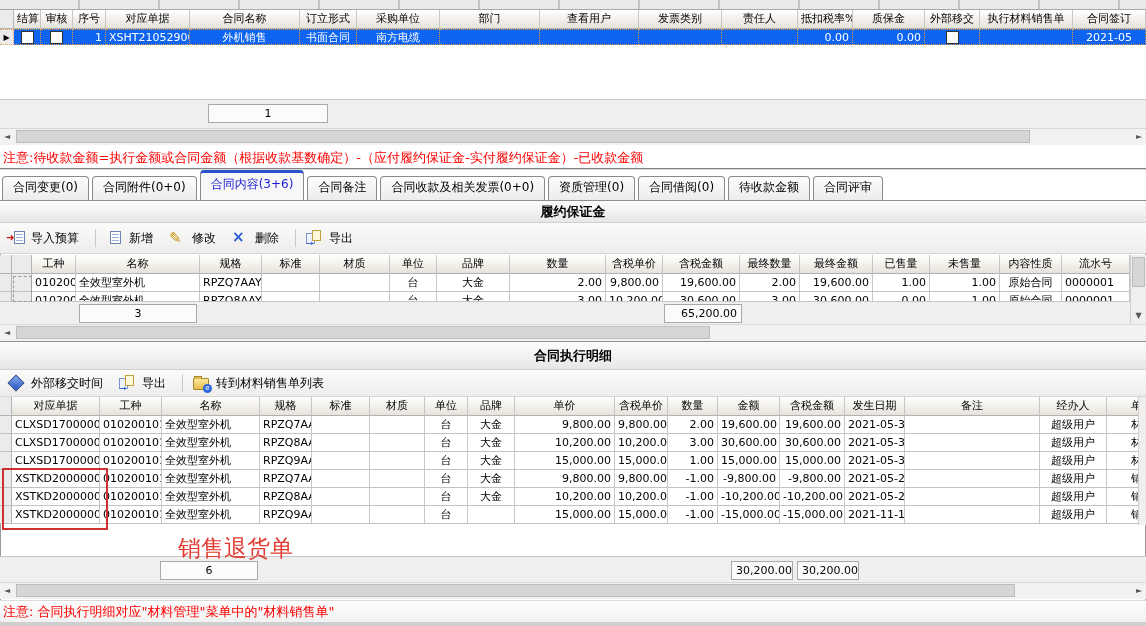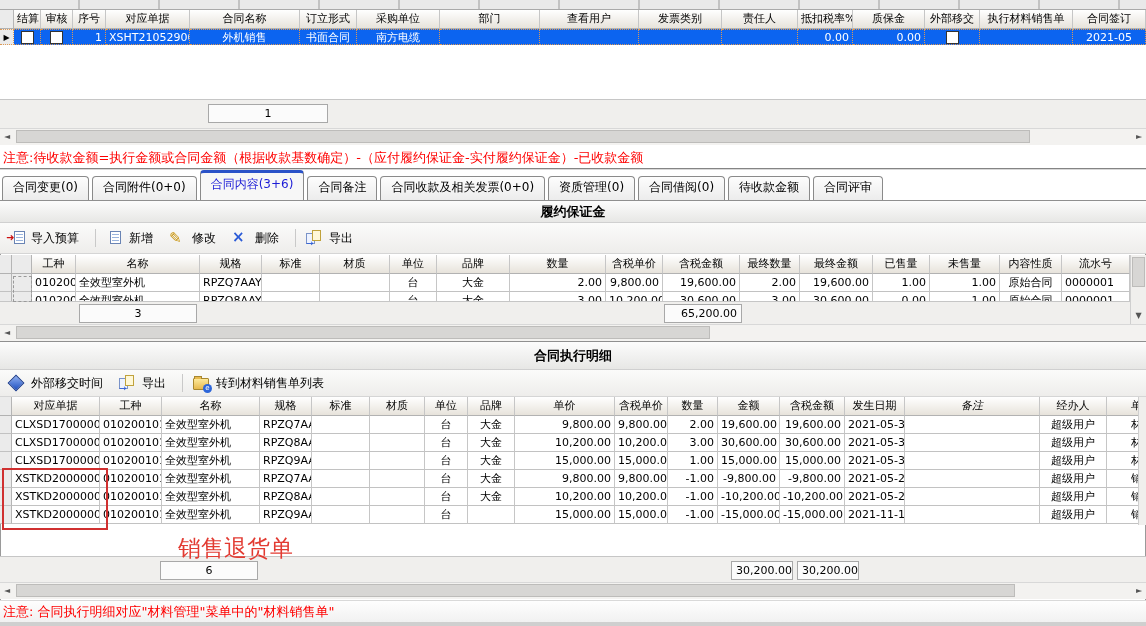--- a/index.html
+++ b/index.html
@@ -299,21 +299,21 @@
       <div class="g-hcell al-c" style="width: 58px;">标准</div>
       <div class="g-hcell al-c" style="width: 55px;">材质</div>
       <div class="g-hcell al-c" style="width: 43px;">单位</div>
       <div class="g-hcell al-c" style="width: 47px;">品牌</div>
       <div class="g-hcell al-c" style="width: 100px;">单价</div>
       <div class="g-hcell al-c" style="width: 53px;">含税单价</div>
       <div class="g-hcell al-c" style="width: 50px;">数量</div>
       <div class="g-hcell al-c" style="width: 62px;">金额</div>
       <div class="g-hcell al-c" style="width: 65px;">含税金额</div>
       <div class="g-hcell al-c" style="width: 60px;">发生日期</div>
-      <div class="g-hcell al-c" style="width: 135px; font-style: italic;">备注</div>
+      <div class="g-hcell al-c" style="width: 135px;">备注</div>
       <div class="g-hcell al-c" style="width: 67px;">经办人</div>
       <div class="g-hcell al-c" style="width: 60px;">单</div>
     </div>
     <div class="g-row">
       <div class="g-cell g-ind al-c" style="width: 12px;"></div>
       <div class="g-cell al-l" style="width: 88px;">CLXSD170000010</div>
       <div class="g-cell al-c" style="width: 62px;">0102001017</div>
       <div class="g-cell al-l" style="width: 98px;">全效型室外机</div>
       <div class="g-cell al-l" style="width: 52px;">RPZQ7AAY</div>
       <div class="g-cell al-l" style="width: 58px;"></div>

